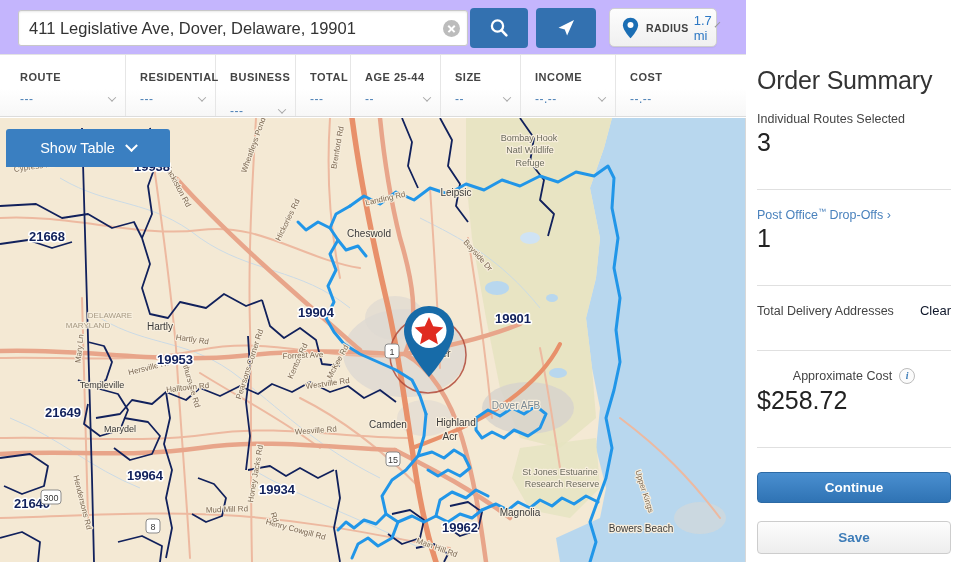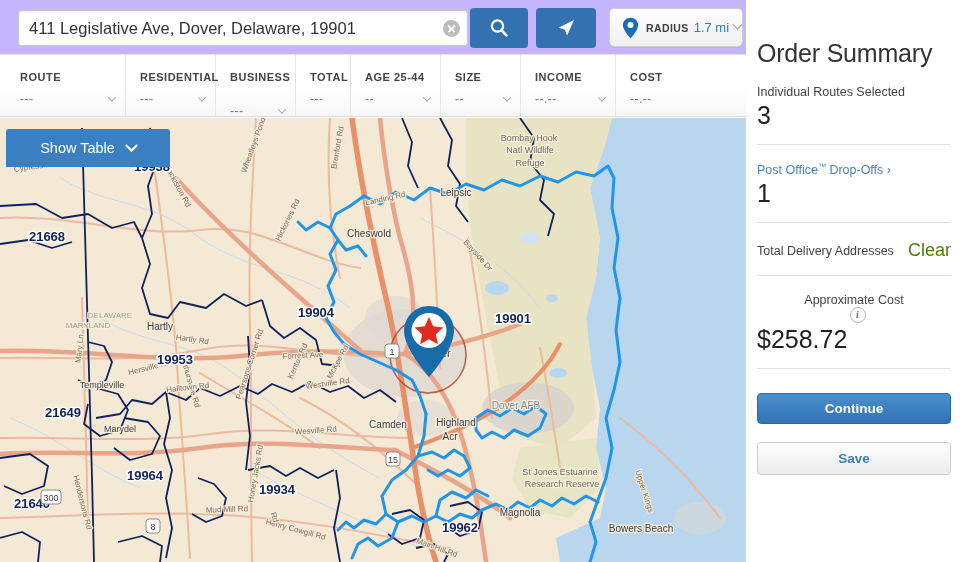--- a/index.html
+++ b/index.html
@@ -52,21 +52,21 @@
 
   .blue-btn {
     position: absolute; top: 8px; height: 40px;
     background: #3371b0; border: 0; border-radius: 4px;
     cursor: pointer; display:flex; align-items:center; justify-content:center;
   }
   #search-button   { left: 470px; width: 58px; }
   #locate-button   { left: 536px; width: 60px; }
 
   #radius-button {
-    position: absolute; left: 609px; top: 8px; width: 134px; height: 39px;
+    position: absolute; left: 609px; top: 8px; width: 108px; height: 39px;
     background: linear-gradient(#fdfdfd,#f0f0f0);
     border: 1px solid #cfcfcf; border-radius: 5px;
     display: flex; align-items: center; cursor: pointer;
     box-shadow: 0 1px 1px rgba(0,0,0,.05);
   }
   #radius-pin { margin-left: 12px; display:flex; }
   #radius-label {
     margin-left: 7px; font-size: 10.5px; font-weight: bold;
     letter-spacing: .4px; color: #414141;
   }
@@ -135,29 +135,29 @@
     border-right: 2px solid #fff; border-bottom: 2px solid #fff;
     transform: rotate(45deg) translate(-2px,-2px);
   }
 
   
   #sidebar {
     position: absolute; left: 747px; top: 0; width: 214px; height: 562px;
     background: #fff; padding: 0 10px;
   }
   #summary-title {
-    margin-top: 39px; font-size: 25px; color: #333; font-weight: normal;
+    margin-top: 66px; font-size: 25px; color: #333; font-weight: normal;
     letter-spacing: -.2px; white-space: nowrap;
   }
   .sum-block { padding-top: 17px; }
-  .sum-block.bordered { border-bottom: 1px solid #e0e0e0; padding-bottom: 14px; }
+  .sum-block.bordered { border-bottom: 1px solid #e0e0e0; padding-bottom: 32px; }
   .sum-labelrow { display: flex; align-items: center; justify-content: space-between; }
   .sum-label { font-size: 12.5px; color: #444; }
   .sum-label.link { color: #4a82bd; cursor: pointer; }
-  .sum-action { font-size: 18px; color: #4d7c0f; cursor: pointer; }
+  .sum-action { font-size: 13px; color: #0f172a; cursor: pointer; }
   .sum-value { font-size: 25px; color: #222; margin-top: 2px; font-weight: normal; }
   #info-icon {
     display: inline-flex; align-items:center; justify-content:center;
     width: 16px; height: 16px; border-radius: 50%;
     border: 1px solid #bcbcbc; background:#fbfbfb;
     font-size: 10px; font-style: italic; font-weight: bold;
     color: #3d7cb8; margin-left: 7px; cursor: pointer;
     font-family: "Liberation Serif", serif;
     line-height: 1;
   }
@@ -513,21 +513,21 @@
     </div>
 
     <div class="sum-block bordered">
       <div class="sum-labelrow">
         <span class="sum-label">Total Delivery Addresses</span>
         <span class="sum-action">Clear</span>
       </div>
     </div>
 
     <div class="sum-block bordered">
-      <div class="sum-labelrow" style="justify-content:center;flex-direction:column;">
+      <div class="sum-labelrow" style="justify-content:center;">
         <span class="sum-label">Approximate Cost</span>
         <span id="info-icon">i</span>
       </div>
       <div class="sum-value">$258.72</div>
     </div>
 
     <button id="continue-button">Continue</button>
     <button id="save-button">Save</button>
   </div>
 </div>

